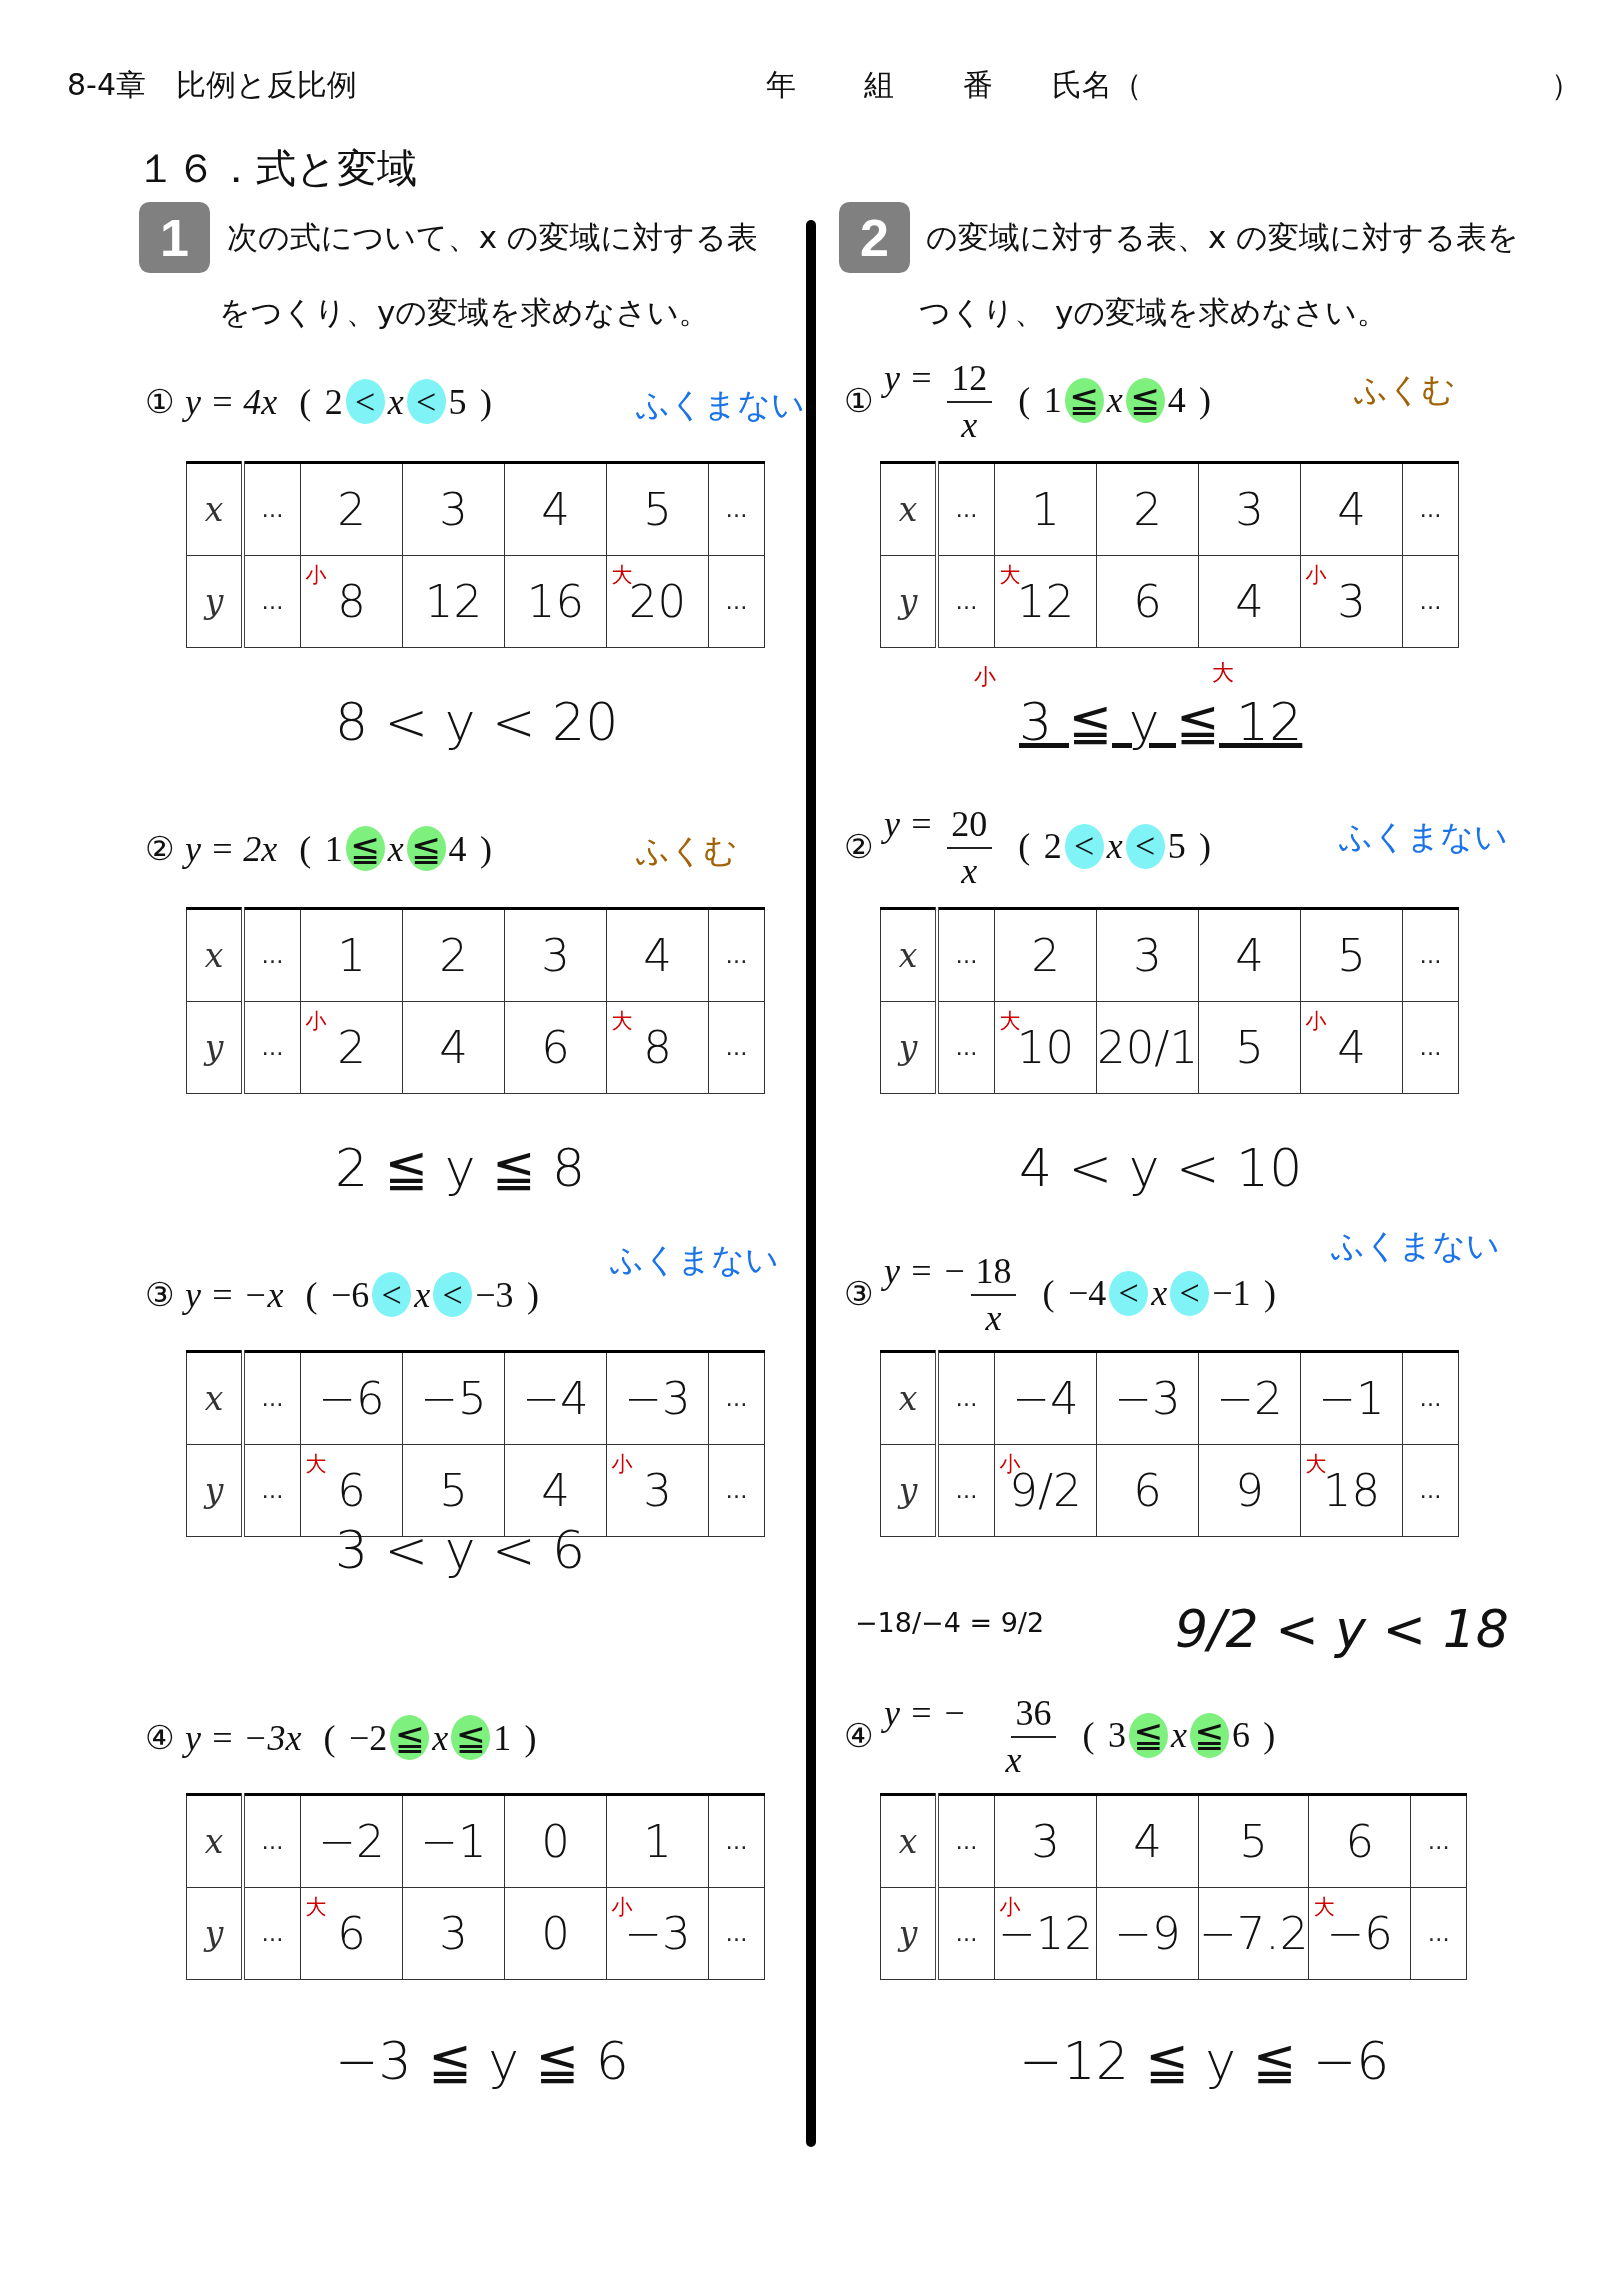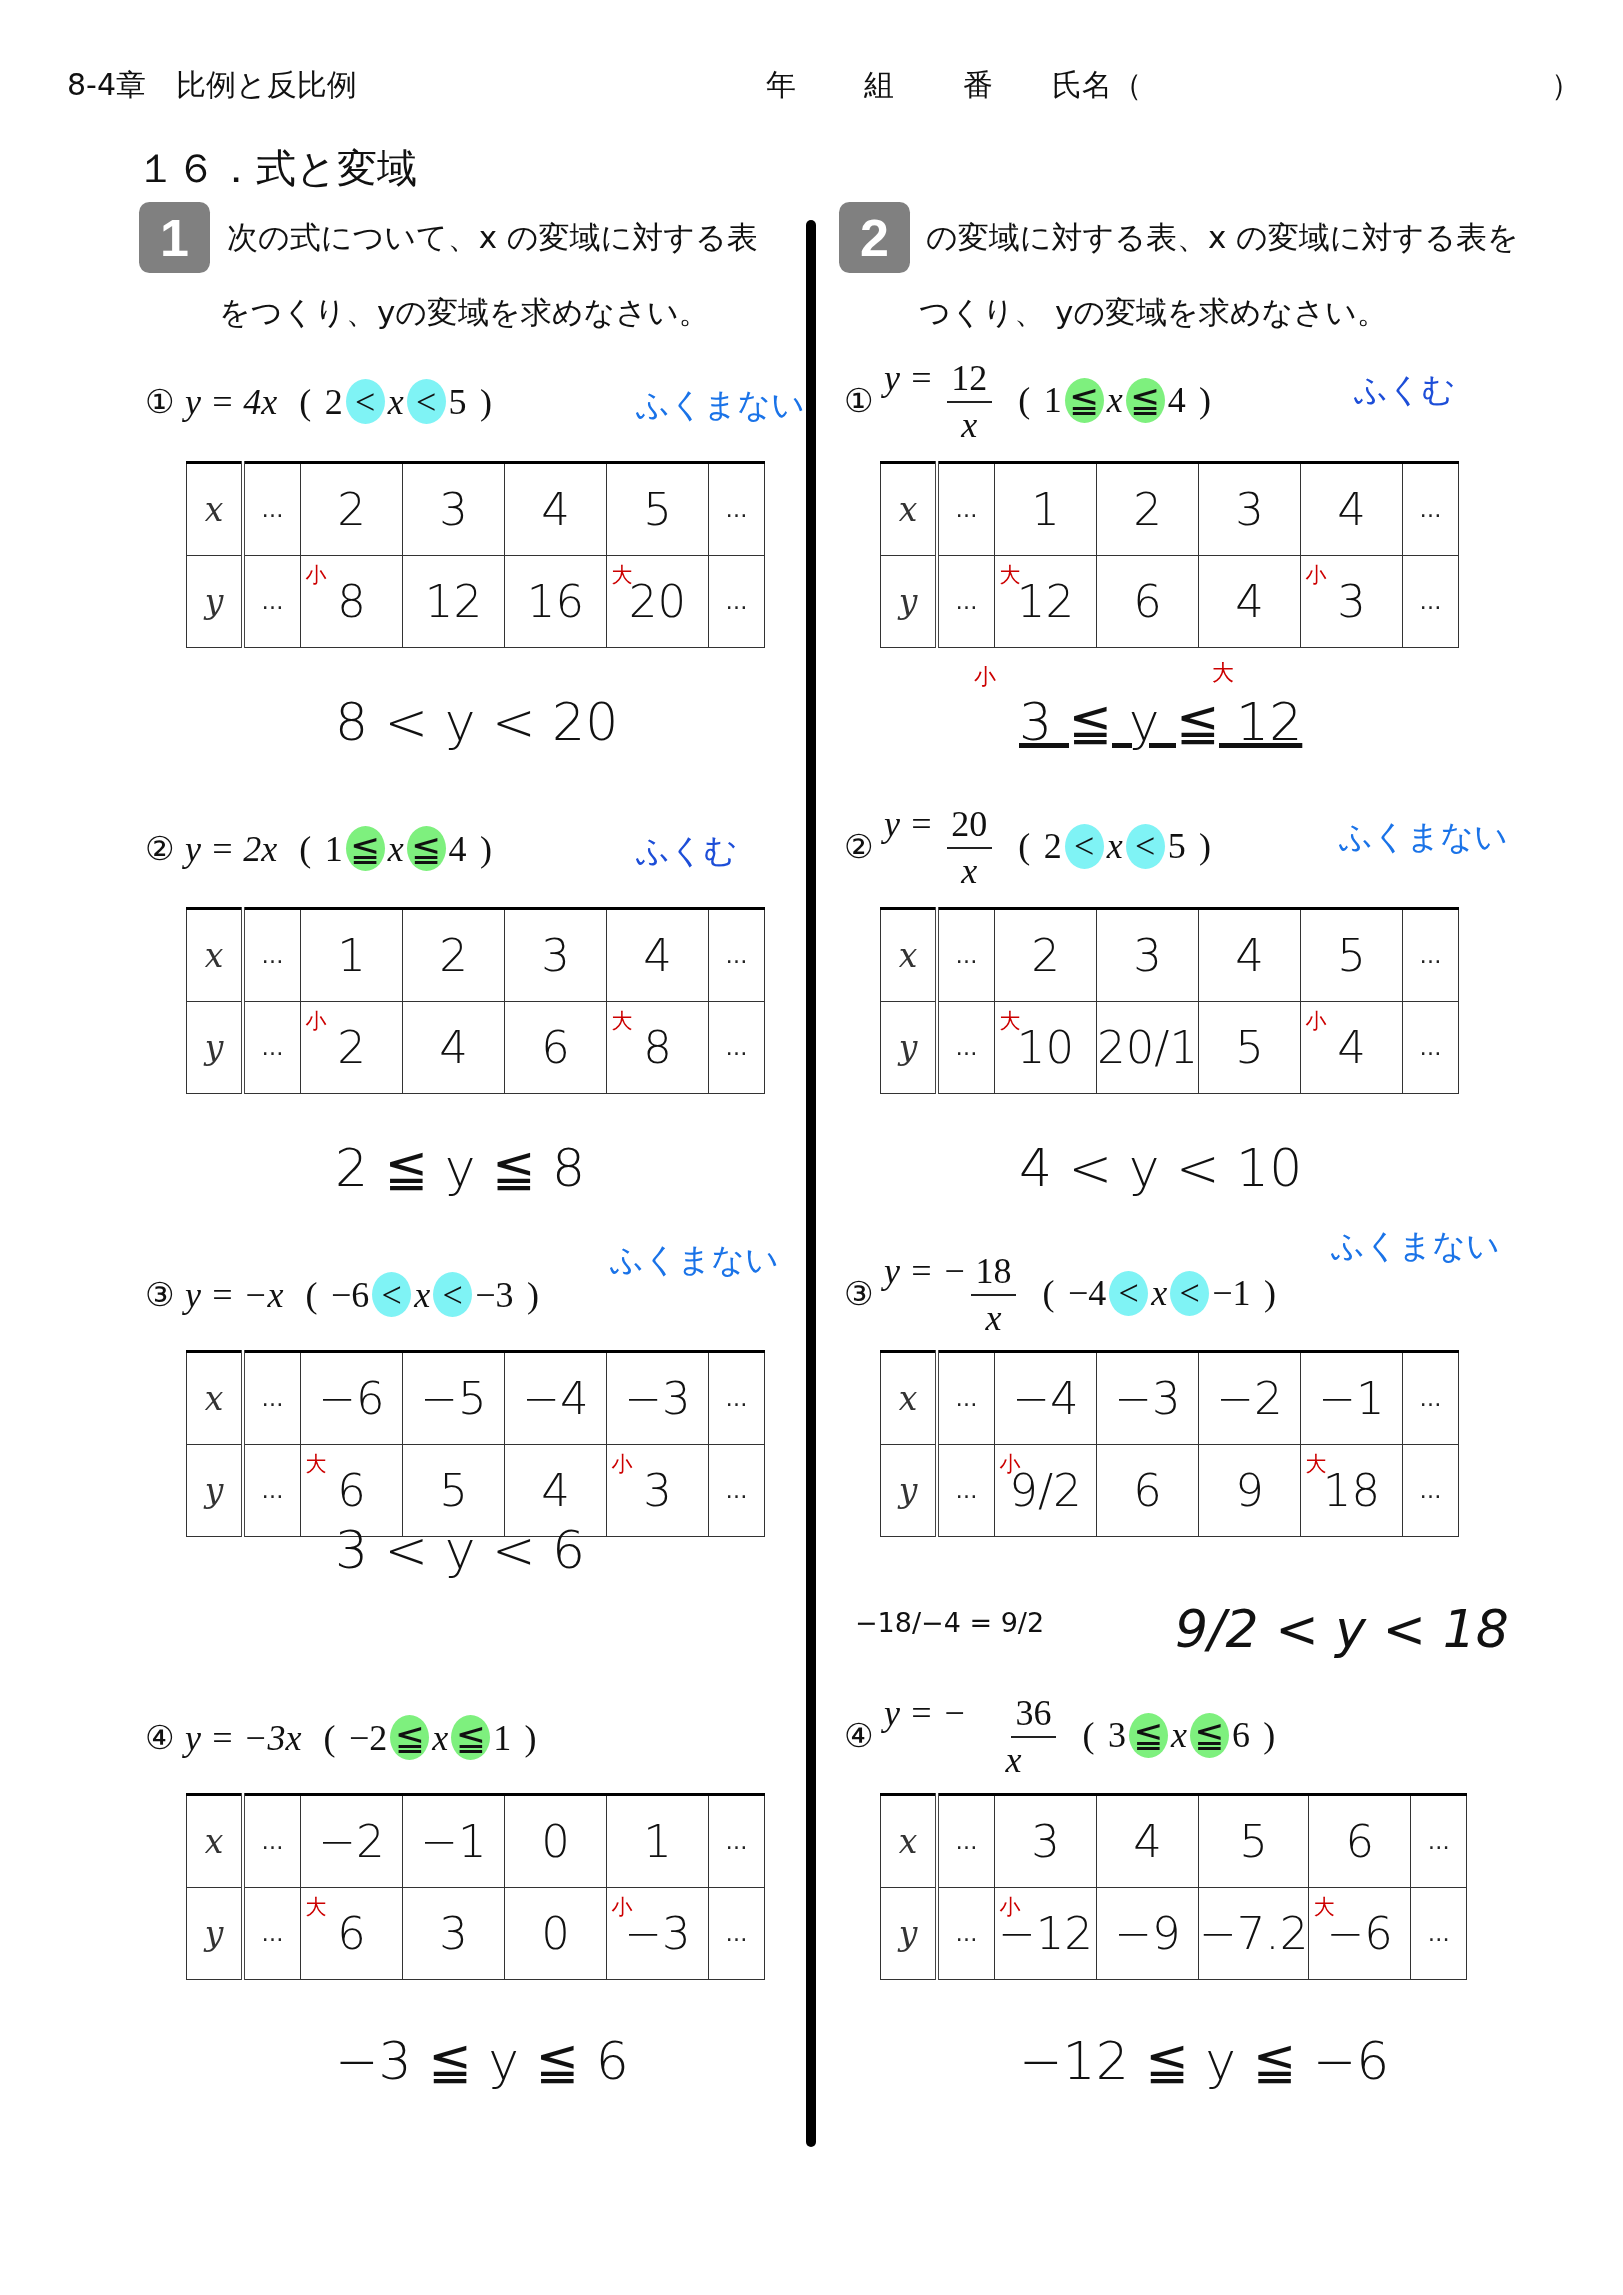--- a/index.html
+++ b/index.html
@@ -17,21 +17,21 @@
   .problem .num { font-family:"DejaVu Sans", sans-serif; font-size:33px; margin-right:10.4px; }
   .problem .it { font-style:italic; }
   .frac { display:inline-flex; flex-direction:column; align-items:center; margin:0 4.5px; line-height:1; }
   .frac .top { border-bottom:2.2px solid #222; padding:0 4.5px 4.5px; }
   .frac .bot { padding-top:4.5px; font-style:italic; }
   .ineq { display:inline-flex; width:39px; height:45px; border-radius:50%; align-items:center; justify-content:center; margin:0 3px; }
   .ineq.lt { background:#7ff3f5; }
   .ineq.le { background:#7ef07e; }
   .note { font-size:33px; white-space:nowrap; font-family:"DejaVu Sans", sans-serif; }
   .note.blue { color:#1a73e8; }
-  .note.green { color:#1d4ed8;font-family:Liberation Serif, serif; }
+  .note.green { color:#a16207;font-family:Liberation Serif, serif; }
   table.tbl { border-collapse:collapse; position:absolute; table-layout:fixed; }
   table.tbl td { border:1.5px solid #333; text-align:center; vertical-align:middle; height:91px; padding:0; }
   table.tbl tr:first-child td { border-top:3px solid #000; }
   table.tbl td.lab { width:54px; font-family:"DejaVu Serif", serif; font-style:italic; font-size:33px; color:#333; border-right:4.5px double #444; }
   table.tbl td.dots { width:55px; font-size:22px; color:#222; }
   table.tbl td.val { width:101px; font-size:45px; font-family:"DejaVu Sans", sans-serif; font-weight:300; position:relative; }
   .mark { position:absolute; color:#cc0000; font-size:21px; top:4.5px; left:4.5px; }
   .answer { font-size:52px; white-space:nowrap; font-family:"DejaVu Sans", sans-serif; font-weight:300; }
   .scratch { font-size:27px; white-space:nowrap; }
   .redmark { color:#cc0000; font-size:22px; }

